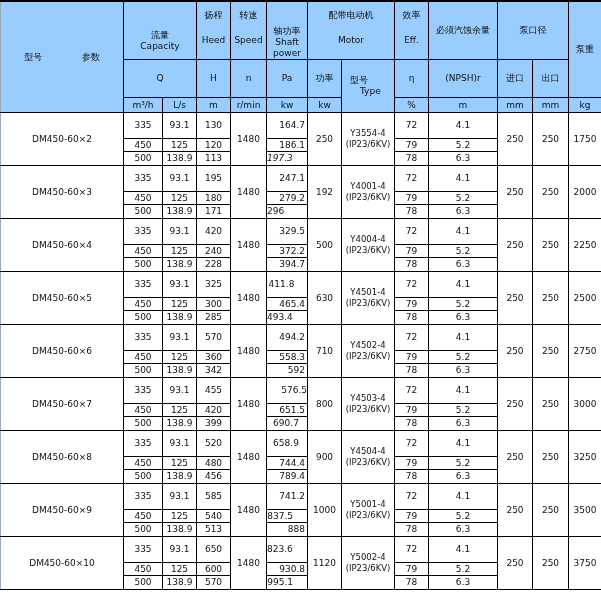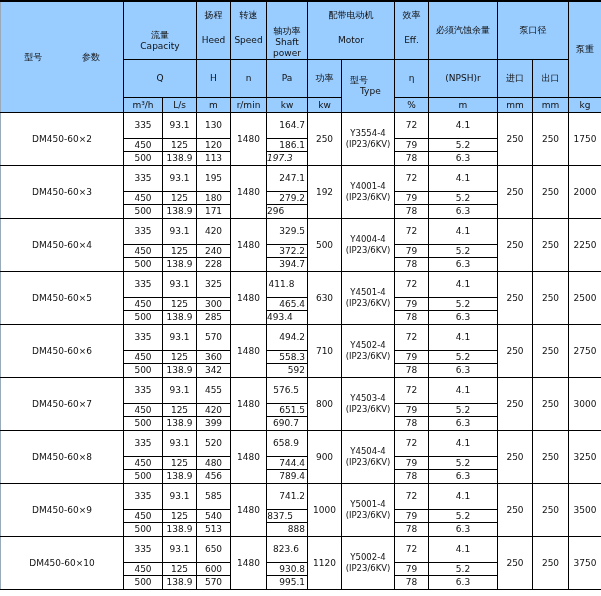--- a/index.html
+++ b/index.html
@@ -273,21 +273,21 @@
         <td style="text-align:right;padding-right:2px;">592</td>
         <td>78</td>
         <td>6.3</td>
       </tr>
       <tr style="height: 26px;">
         <td rowspan="3" class="lb">DM450-60×7</td>
         <td>335</td>
         <td>93.1</td>
         <td>455</td>
         <td rowspan="3">1480</td>
-        <td style="text-align:right;padding-right:8px;">576.5</td>
+        <td style="text-align:right;padding-right:0;">576.5</td>
         <td rowspan="3">800</td>
         <td rowspan="3" class="small">
           <div>Y4503-4</div>
           <div>(IP23/6KV)</div>
         </td>
         <td>72</td>
         <td>4.1</td>
         <td rowspan="3">250</td>
         <td rowspan="3">250</td>
         <td rowspan="3">3000</td>
@@ -375,21 +375,21 @@
         <td style="text-align:right;padding-right:2px;">888</td>
         <td>78</td>
         <td>6.3</td>
       </tr>
       <tr style="height: 26px;">
         <td rowspan="3" class="lb">DM450-60×10</td>
         <td>335</td>
         <td>93.1</td>
         <td>650</td>
         <td rowspan="3">1480</td>
-        <td style="text-align:center;padding-right:2px;">823.6</td>
+        <td style="text-align:left;padding-right:2px;">823.6</td>
         <td rowspan="3">1120</td>
         <td rowspan="3" class="small">
           <div>Y5002-4</div>
           <div>(IP23/6KV)</div>
         </td>
         <td>72</td>
         <td>4.1</td>
         <td rowspan="3">250</td>
         <td rowspan="3">250</td>
         <td rowspan="3">3750</td>
@@ -399,18 +399,18 @@
         <td>125</td>
         <td>600</td>
         <td style="text-align:right;padding-right:2px;">930.8</td>
         <td>79</td>
         <td>5.2</td>
       </tr>
       <tr style="height: 14px;">
         <td>500</td>
         <td>138.9</td>
         <td>570</td>
-        <td style="text-align:right;padding-right:2px;">995.1</td>
+        <td style="text-align:right;padding-right:14px;">995.1</td>
         <td>78</td>
         <td>6.3</td>
       </tr>
     </tbody>
 </table>
 
 </body></html>

